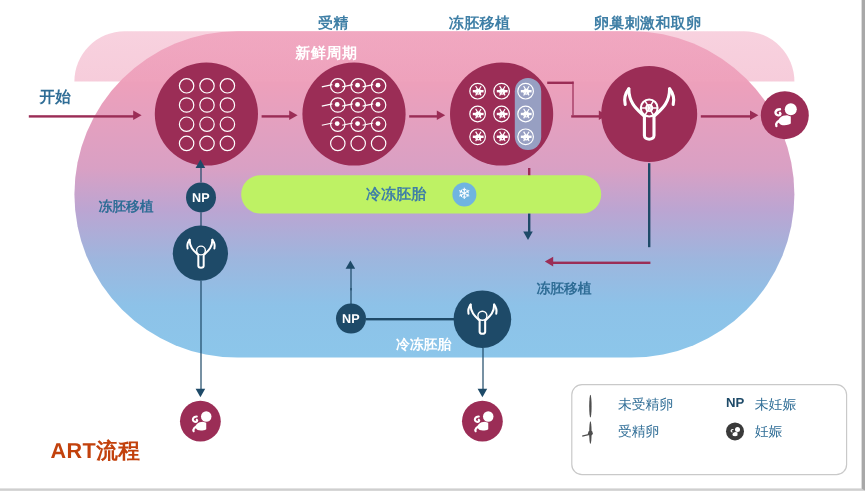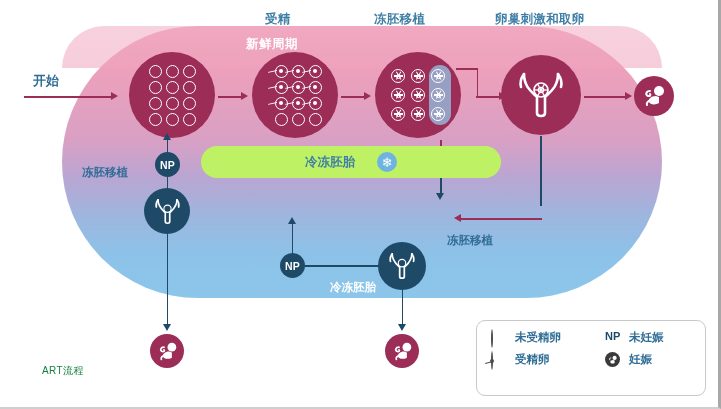--- a/index.html
+++ b/index.html
@@ -184,35 +184,35 @@
     width: 40px; height: 40px; border-radius:50%;
     background:#9b2d56;
     display:flex;align-items:center;justify-content:center;
   }
   .baby.sm { width: 34px; height: 34px; }
 
   
   #start-label { left: 33px; top: 72px; color:#2f6d96; font-size:13px; font-weight:700; }
 
   
-  #art-label { left: 42px; top: 364px; color:#15803d; font-size:10px; font-weight:400; letter-spacing:.4px; }
+  #art-label { left: 42px; top: 364px; color:#c2410c; font-size:18px; font-weight:700; letter-spacing:.4px; }
 
   
   #legend {
     left: 476px; top: 320px;
     width: 230px; height: 76px;
     border: 1px solid #c9c9c9;
     border-radius: 9px;
     background:#fff;
     display:flex;
     padding: 7px 0 0 0;
   }
   .legend-col { flex:1; display:flex; flex-direction:column; gap:3px; padding-left:14px; }
   .legend-row { display:flex; align-items:center; gap:9px; height:19px; }
-  .legend-row .txt { color:#2f6d96; font-size:11.5px; font-weight:700; white-space:nowrap;text-align:right; }
+  .legend-row .txt { color:#2f6d96; font-size:11.5px; font-weight:400; white-space:nowrap;text-align:right; }
   .lg-icon { width:15px; height:15px; position:relative; flex:0 0 15px; }
   .lg-ovum { border:1.5px solid #4d4d4d; border-radius:50%; width:14px; height:14px; }
   .lg-fert { border:1.5px solid #4d4d4d; border-radius:50%; width:14px; height:14px; position:relative; }
   .lg-fert::after{content:"";position:absolute;left:50%;top:50%;width:4px;height:4px;margin:-2px 0 0 -2px;background:#4d4d4d;border-radius:50%;}
   .lg-fert::before{content:"";position:absolute;left:-7px;top:50%;width:8px;height:1.4px;background:#4d4d4d;transform:rotate(-14deg);transform-origin:right center;}
   .lg-emb { width:14px;height:14px;border:1.5px solid #4d4d4d;border-radius:50%;position:relative;}
   .lg-emb.pale { border-color:#b9b9b9; }
   .lg-emb i{position:absolute;left:50%;top:50%;width:9px;height:1.2px;margin:-.6px 0 0 -4.5px;background:#4d4d4d;display:block;}
   .lg-emb.pale i{background:#b9b9b9;}
   .lg-emb i:nth-child(1){transform:rotate(0deg);}

